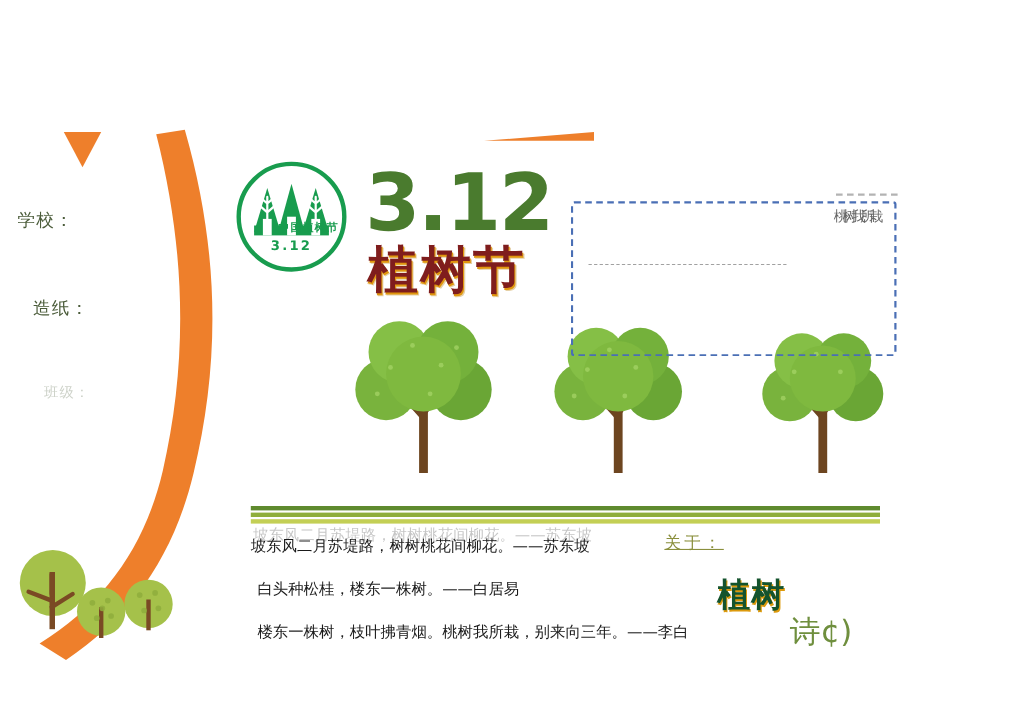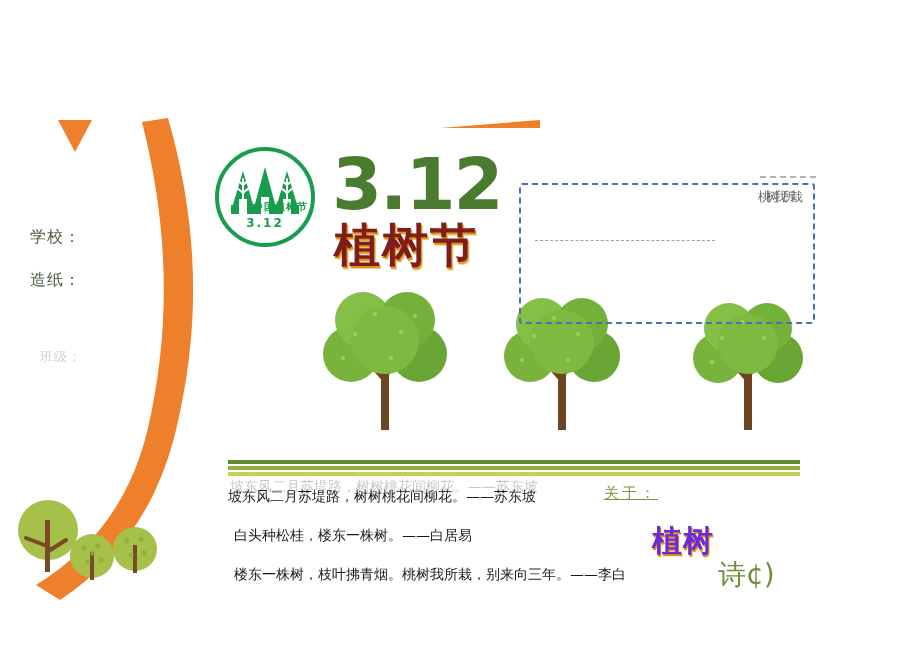--- a/index.html
+++ b/index.html
@@ -87,21 +87,21 @@
 
   
   #about-label{
     left:604px;top:484px;
     font-family:"Liberation Serif","DejaVu Serif",serif;
     font-size:15px;color:#8a8f3c;letter-spacing:3px;white-space:nowrap;text-decoration:underline;
   }
   #plant-word{
     left:652px;top:521px;
     font-family:"DejaVu Sans","Liberation Sans",sans-serif;
-    font-weight:bold;font-size:30px;color:#6d28d9;letter-spacing:1px;
+    font-weight:bold;font-size:30px;color:#14532d;letter-spacing:1px;
     text-shadow:1px 2px 0 #dd9a0c;white-space:nowrap;
   }
   #poem-word{
     left:718px;top:556px;
     font-family:"DejaVu Sans","Liberation Sans",sans-serif;
     font-size:28px;color:#6f8f3e;white-space:nowrap;
   }
 </style>
 </head>
 <body>
@@ -227,21 +227,21 @@
   </svg>
 
   <div class="abs" style="left:222px;top:200px;width:86px;text-align:right;
        font-family:'DejaVu Sans',sans-serif;font-size:10px;font-weight:bold;color:#189c4e;letter-spacing:1px;">中国植树节</div>
   <div class="abs" style="left:222px;top:216px;width:86px;text-align:center;
        font-family:'DejaVu Sans',sans-serif;font-size:12px;font-weight:bold;color:#189c4e;letter-spacing:2px;">3.12</div>
 
   <div class="abs" id="title-312">3.12</div>
   <div class="abs" id="title-festival">植树节</div>
 
-  <div class="abs field-label" style="left:30px;top:190px;margin-top:37px;">学校：</div>
+  <div class="abs field-label" style="left:16px;top:190px;">学校：</div>
   <div class="abs field-label" style="left:30px;top:270px;">造纸：</div>
   <div class="abs field-label faint" style="left:40px;top:348px;">班级：</div>
 
   <div class="abs" id="story-box"></div>
   <div class="abs" id="story-inner-rule"></div>
   <div class="abs" id="ghost-note-dots"></div>
   <div class="abs" id="ghost-note">桃树我所栽</div>
 
   <div class="abs poem-ghost" style="left:230px;top:478px;">坡东风二月苏堤路，树树桃花间柳花。——苏东坡</div>
   <div class="abs poem-line" style="left:228px;top:488px;">坡东风二月苏堤路，树树桃花间柳花。——苏东坡</div>

